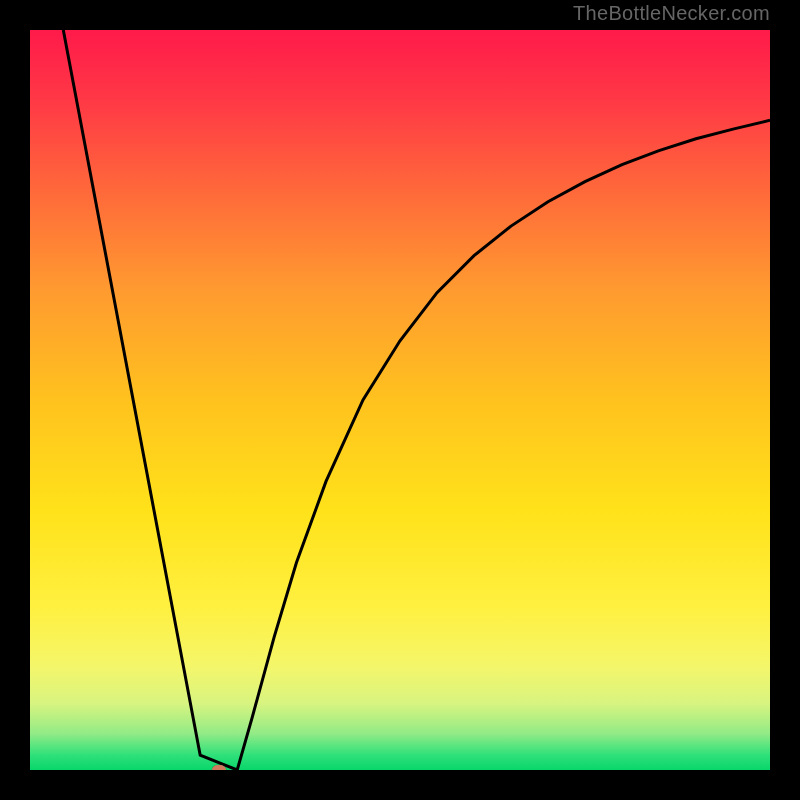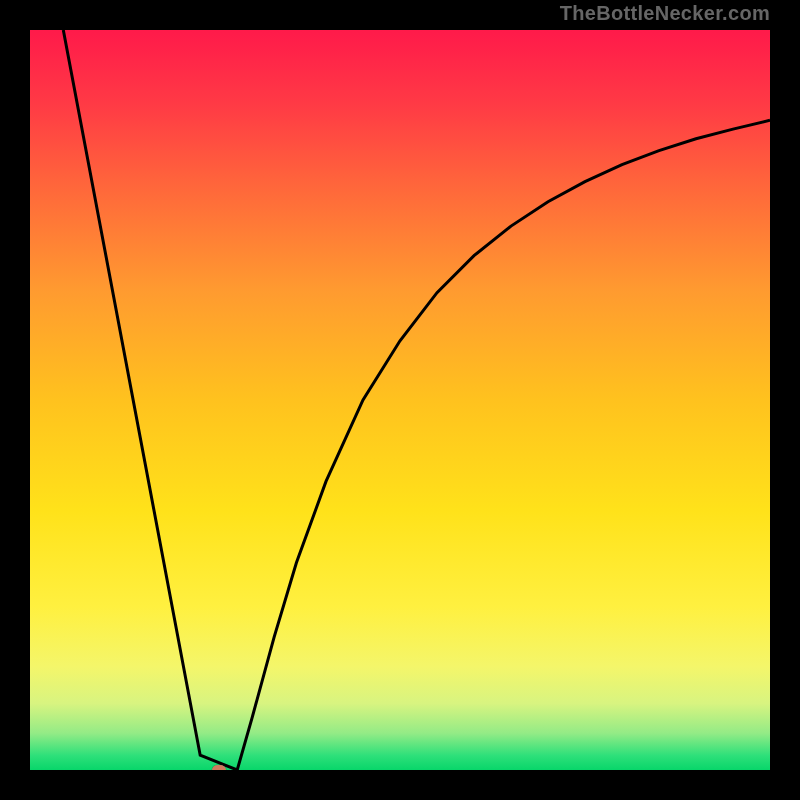--- a/index.html
+++ b/index.html
@@ -46,21 +46,21 @@
     border-radius: 50% / 60%;
     transform: translate(-50%, -50%);
     box-shadow: 0 0 0 0.5px rgba(0,0,0,0.2);
   }
   .watermark {
     position: absolute;
     top: 2px;
     right: 30px;
     color: #666;
     font-size: 20px;
-    font-weight: 700;
+    font-weight: 400;
     letter-spacing: 0.3px;
     user-select: none;
   }
 </style>
 </head>
 <body>
 
 <div class="frame">
 
   <div class="watermark">TheBottleNecker.com</div>

